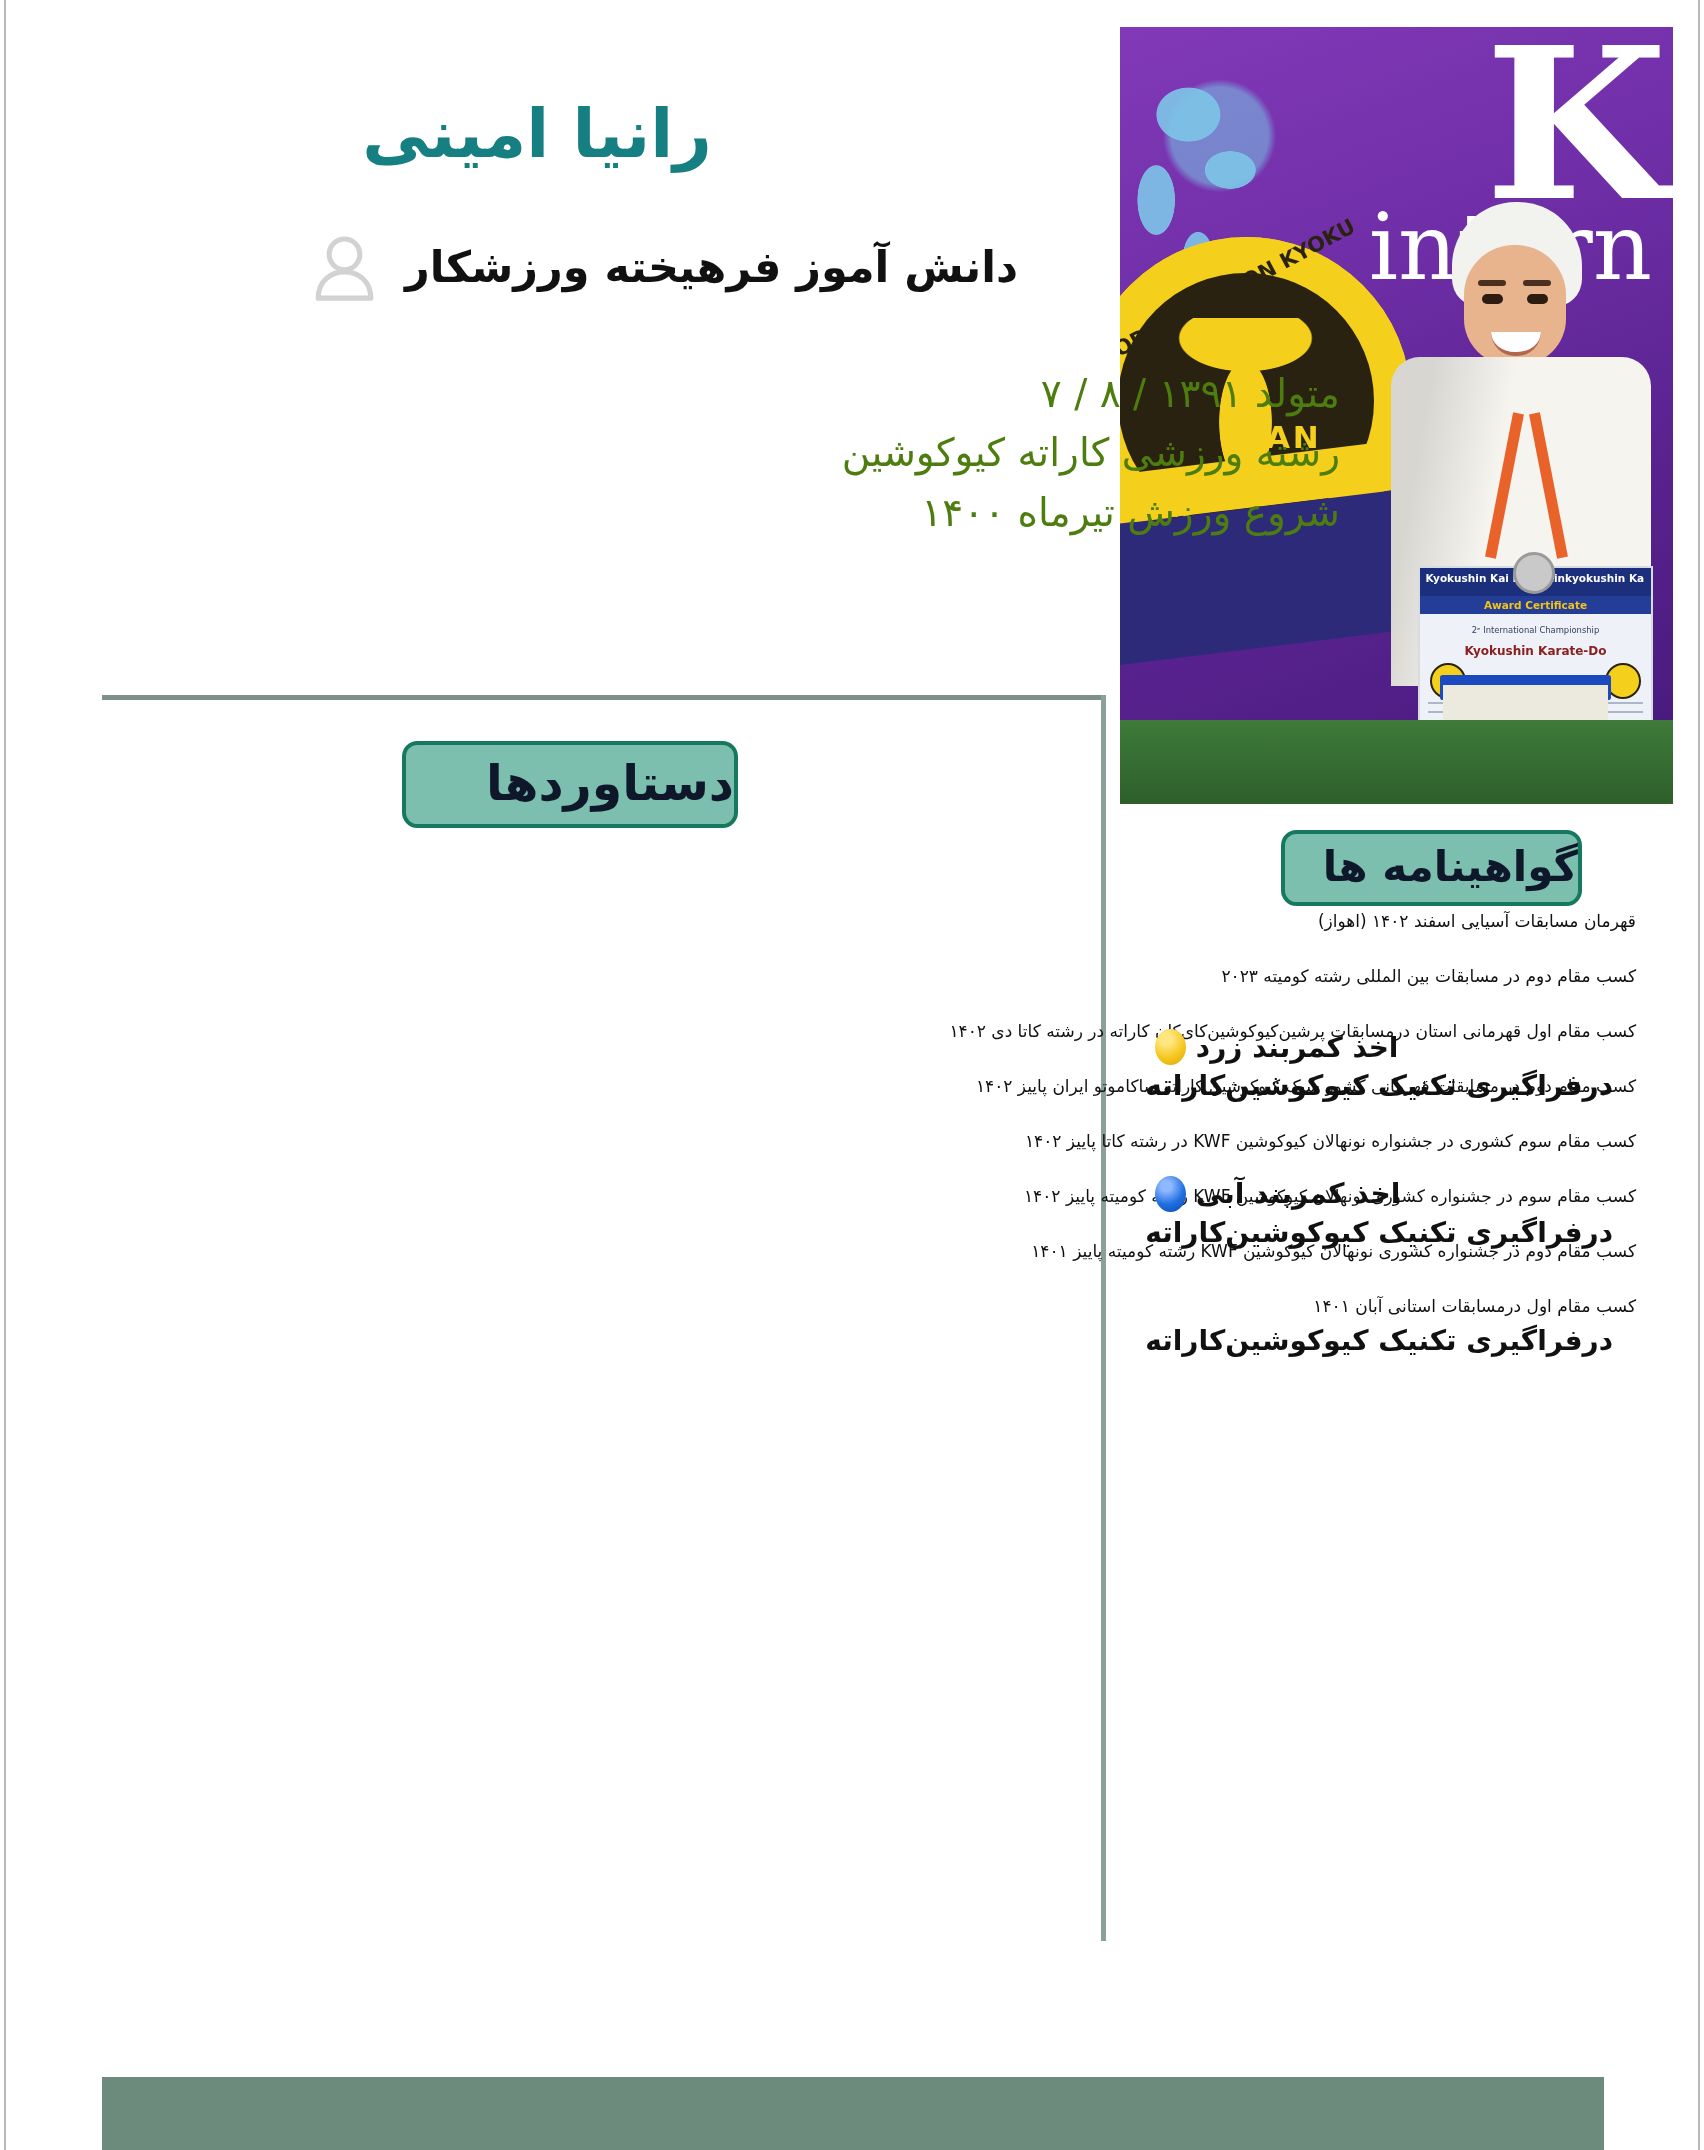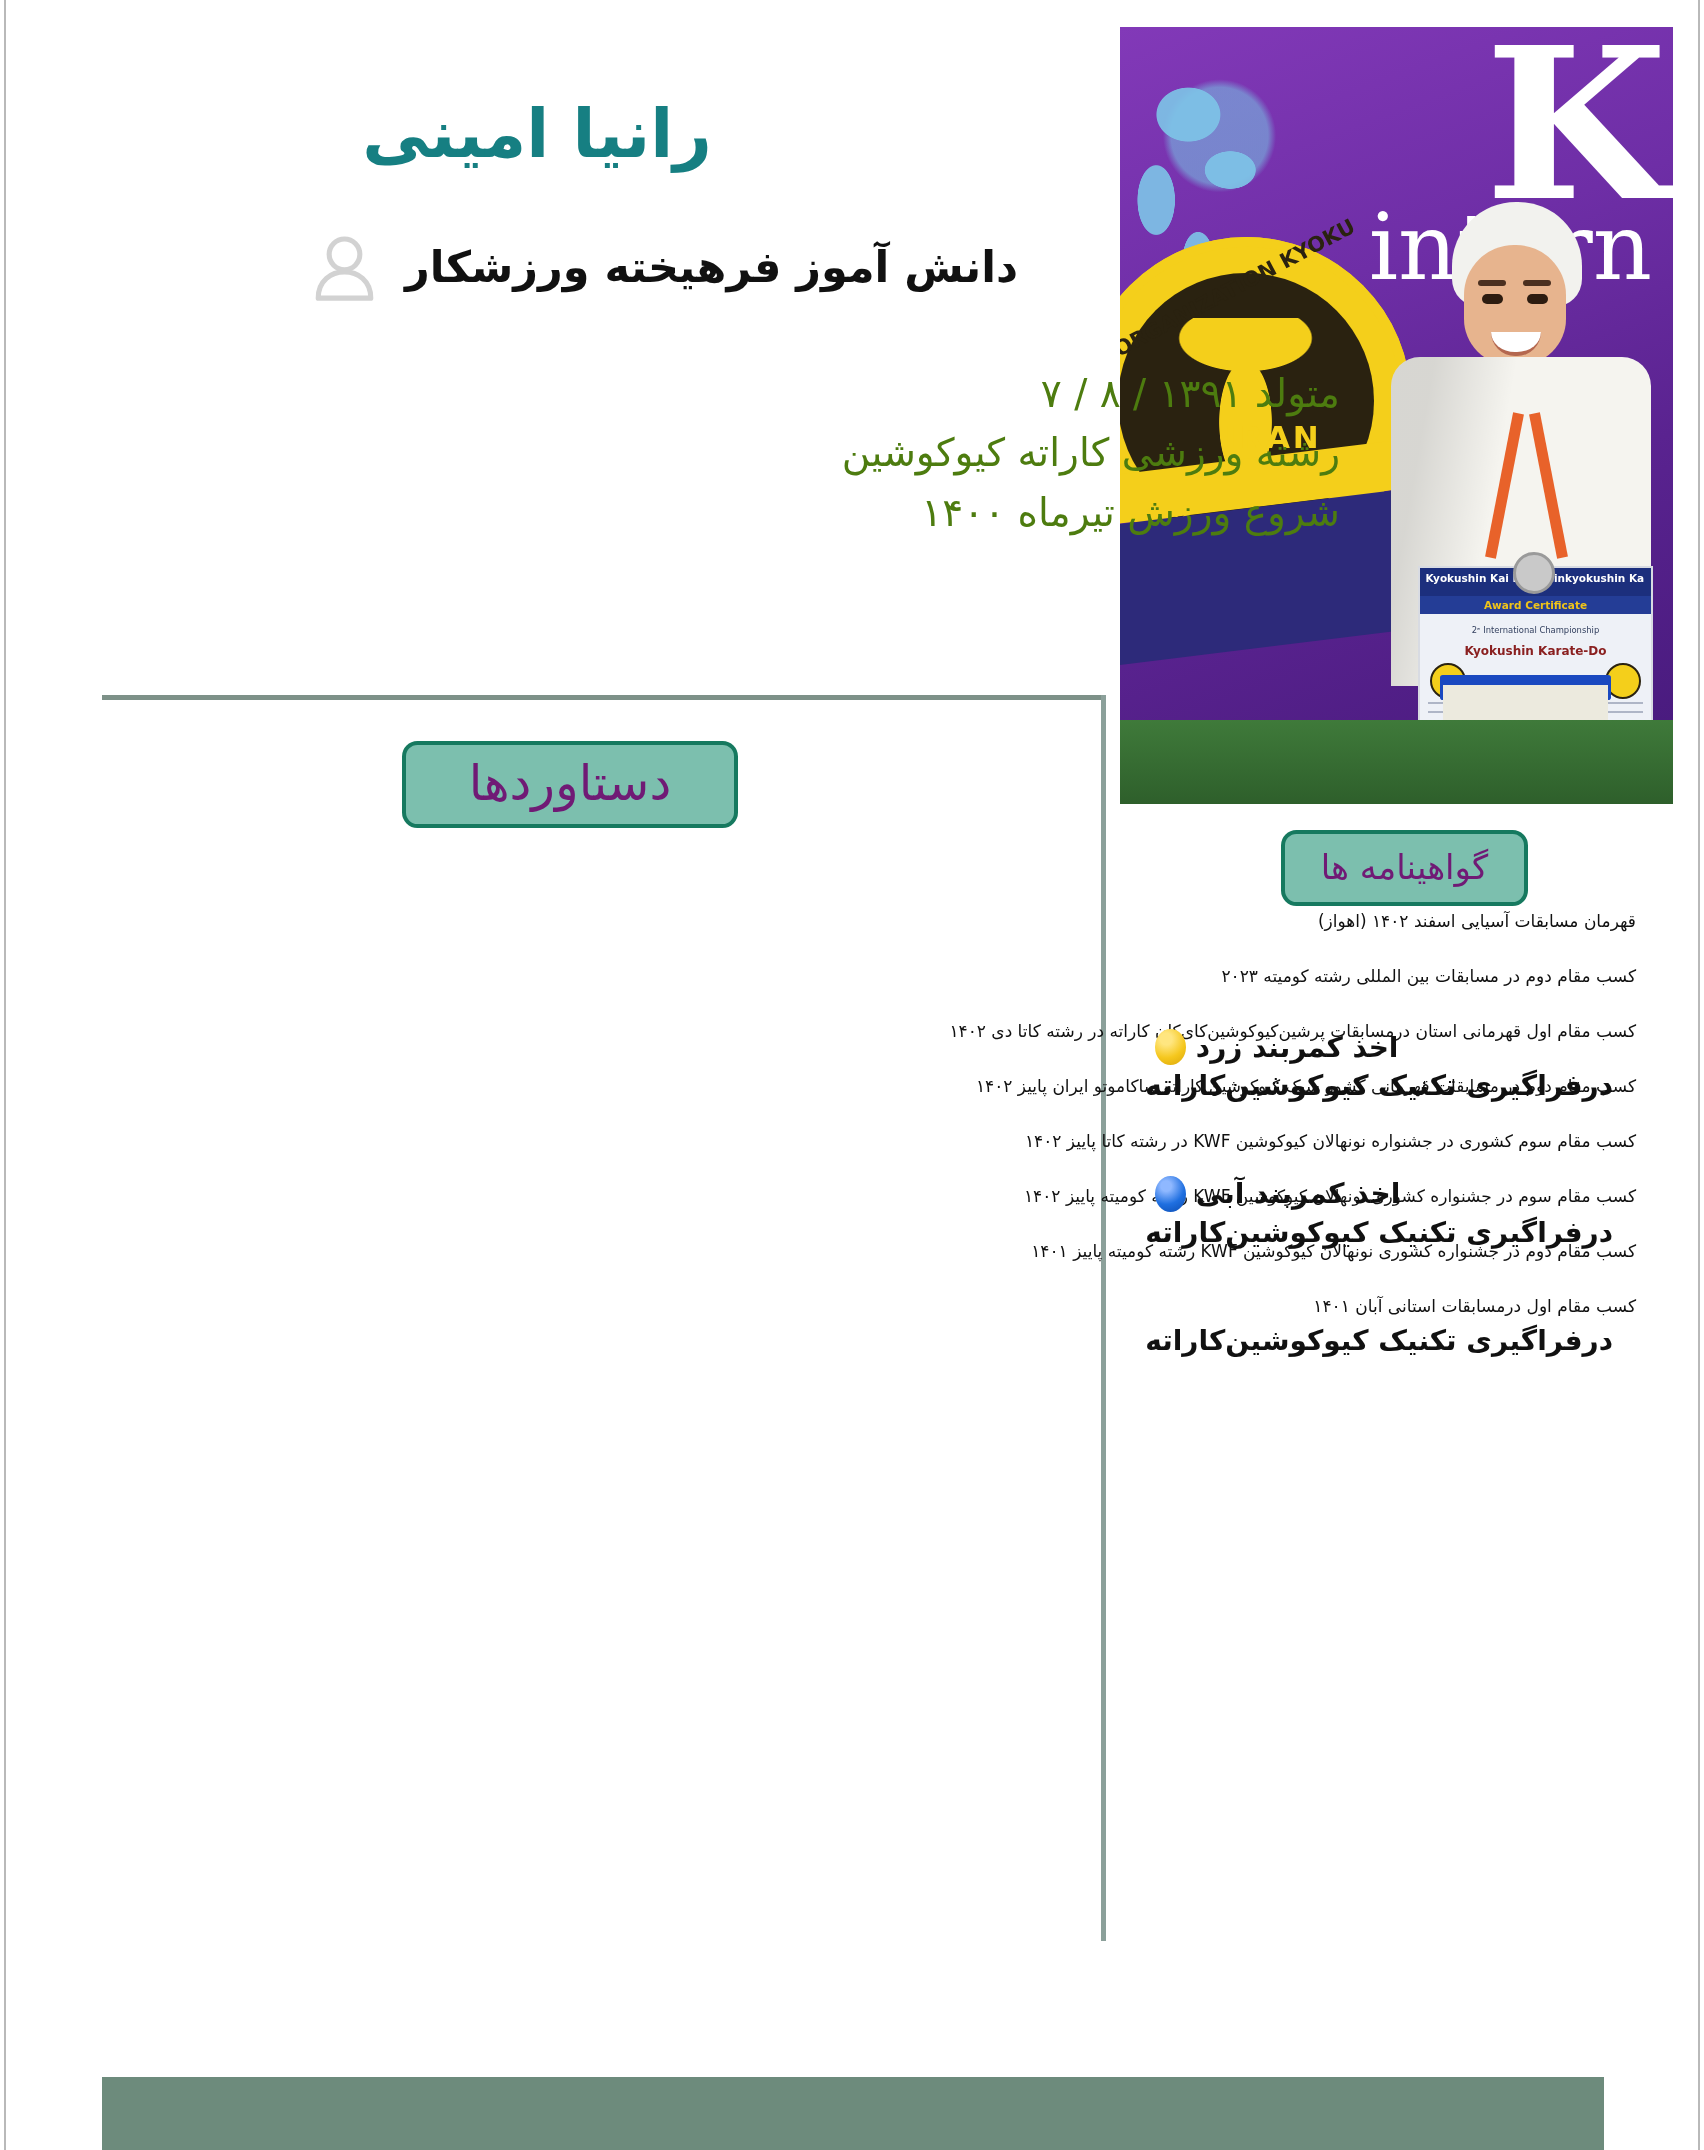--- a/index.html
+++ b/index.html
@@ -110,25 +110,25 @@
   .bio div{margin:0;padding:0;}
 
   
   .hr-main{position:absolute;left:102px;top:695px;width:1001px;height:4.9px;background:#7d9188;}
   .vr-main{position:absolute;left:1101px;top:695px;width:4.9px;height:1246px;background:#8ba09a;}
 
   
   .badge{
     position:absolute;display:inline-block;
     background:#7cbfae;border:4.9px solid #16795f;border-radius:15.4px;
-    color:#701a75;font-weight:400;text-align:center;
+    color:#0f172a;font-weight:700;
     box-sizing:border-box;
   }
   .badge-ach{right:966px;top:741px;width:336px;height:87px;font-size:49px;line-height:77px;}
-  .badge-cert{left:1281px;top:830px;width:247px;height:76px;font-size:34px;line-height:66px;}
+  .badge-cert{left:1281px;top:830px;width:301px;height:76px;font-size:42px;line-height:66px;}
 
   
   .ach-list{position:absolute;right:56px;left:63px;top:910px;text-align:right;}
   .ach-item{
     color:#111111;font-size:17px;font-weight:400;line-height:1.35;
     margin:0 12px 32px 0;white-space:nowrap;
   }
 
   
   .cert-list{position:absolute;left:1155px;right:91px;top:1029px;text-align:right;}

